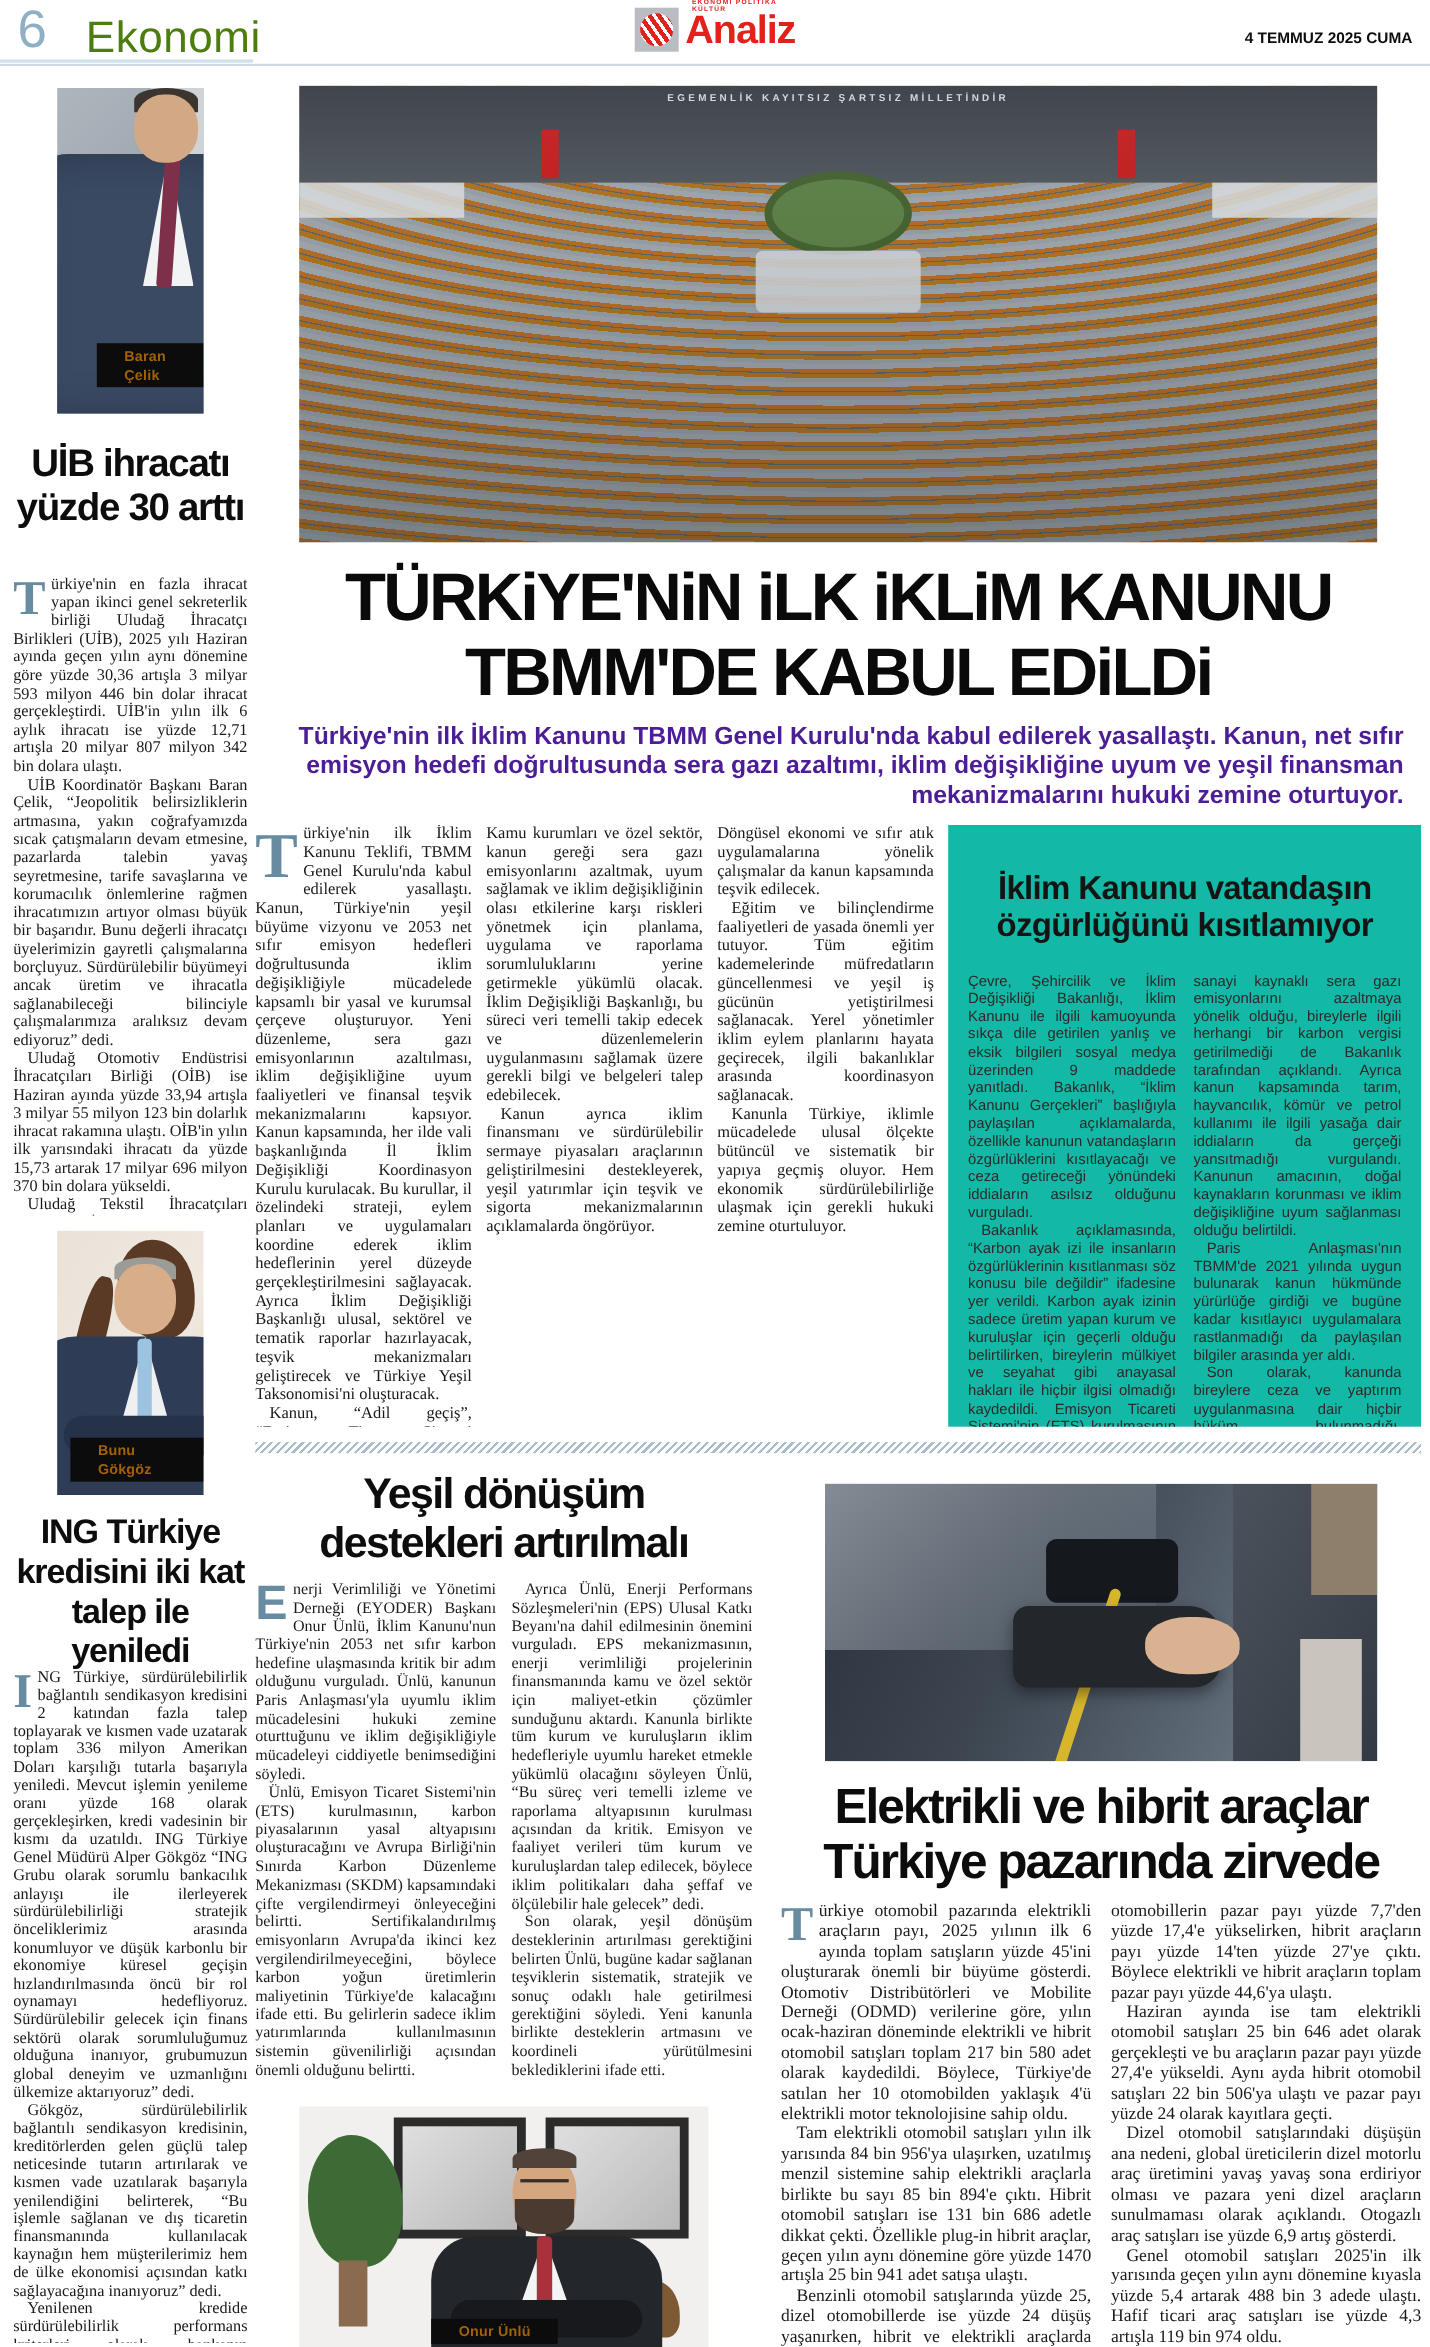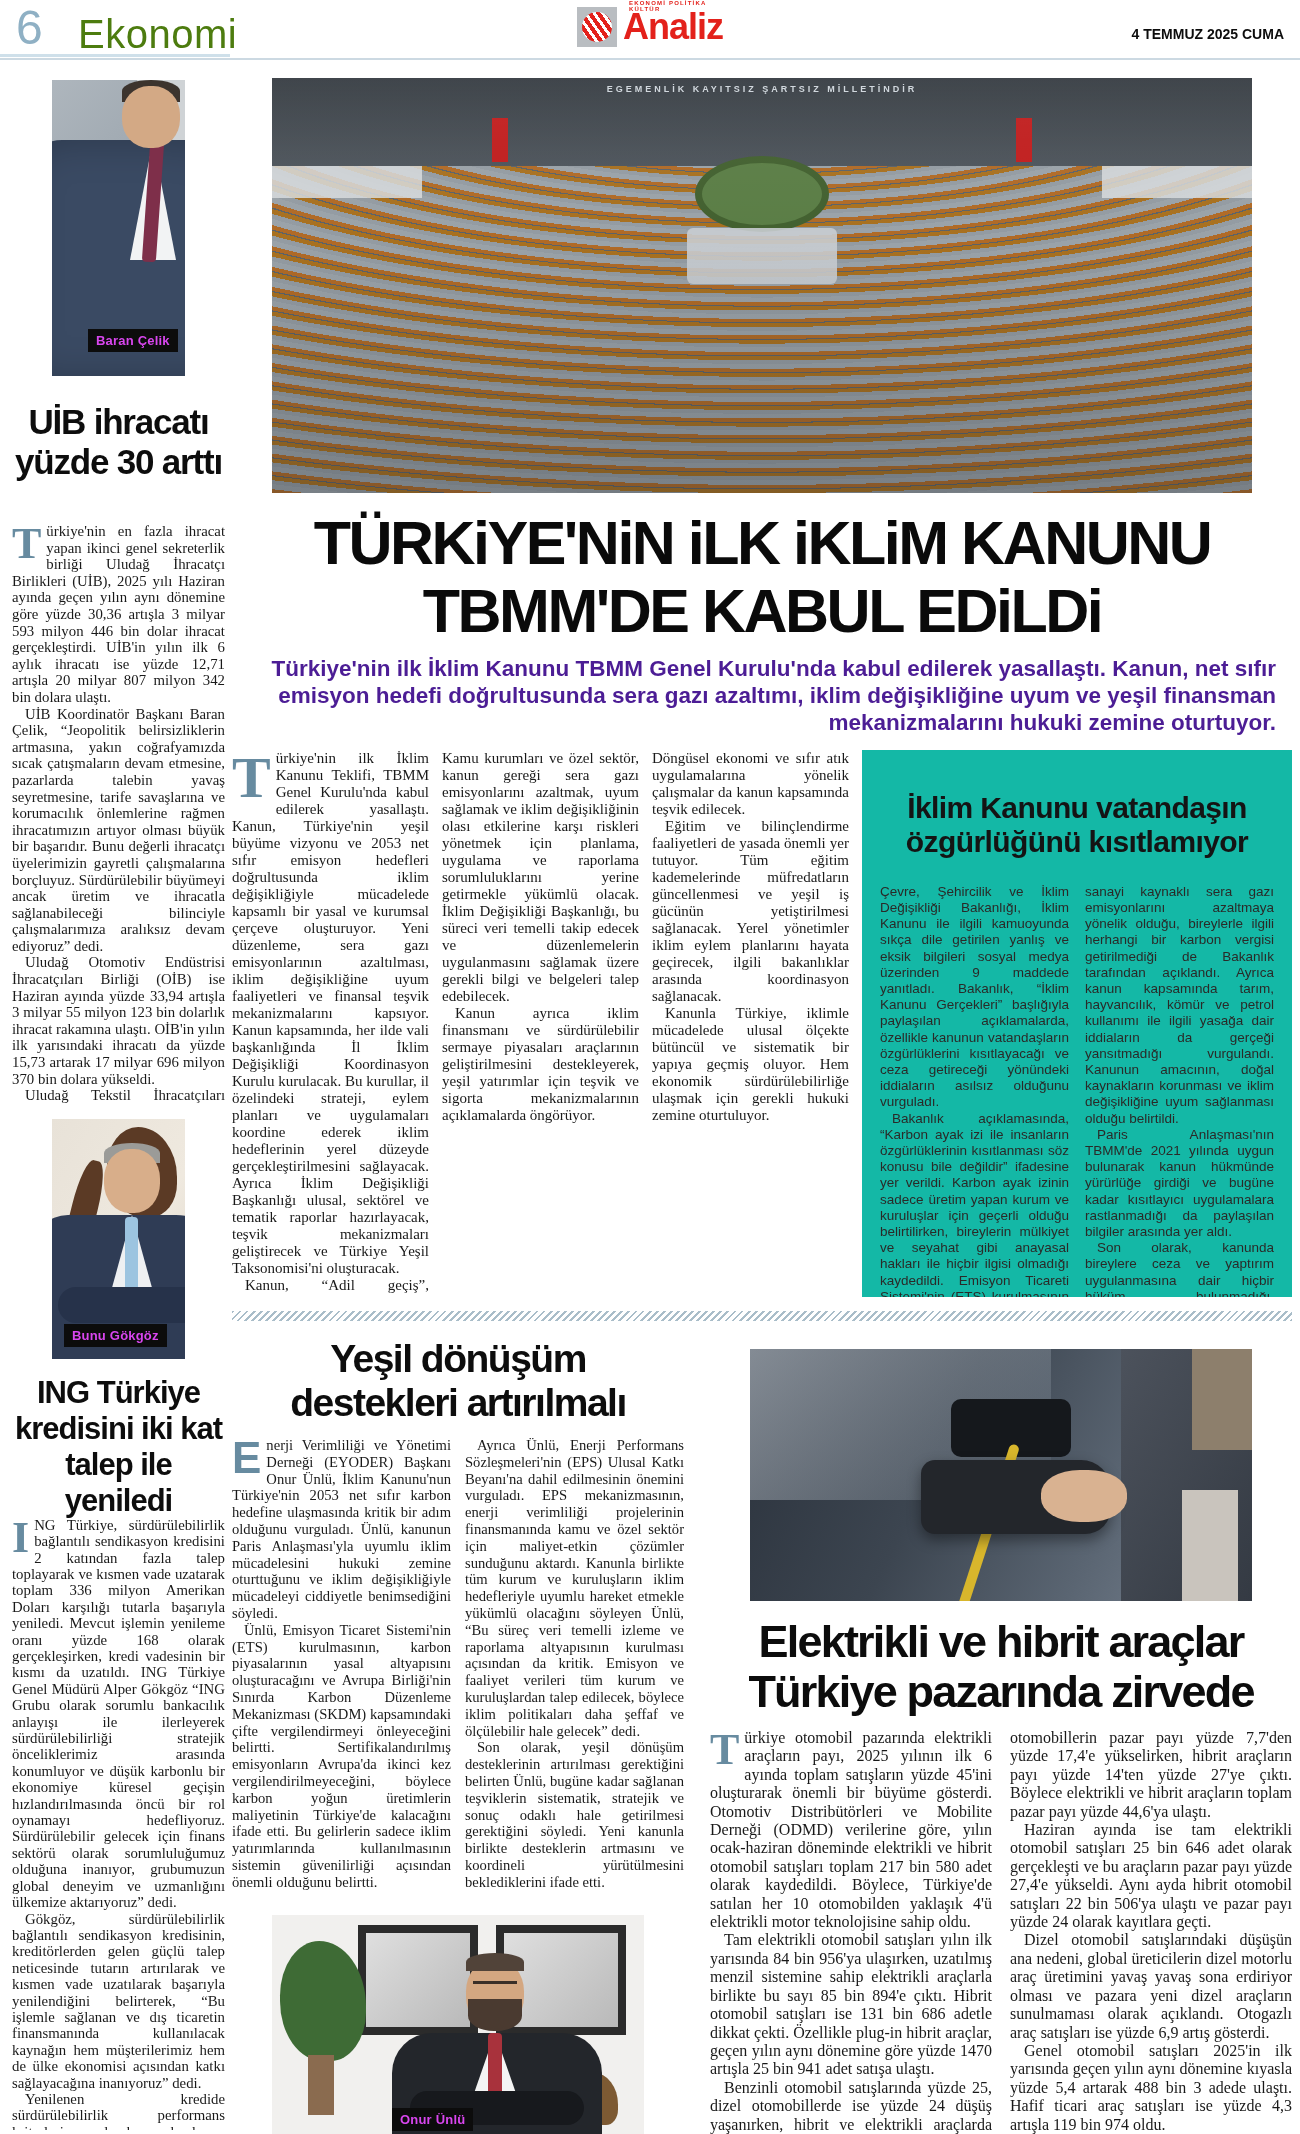--- a/index.html
+++ b/index.html
@@ -18,22 +18,22 @@
       background:repeating-linear-gradient(55deg,#e3211b 0 4px,#ffffff 4px 7px);}
   .logo-word-wrap{position:relative;}
   .logo-tagline{position:absolute;top:-7px;left:6px;font-size:6px;letter-spacing:1.2px;color:#e3211b;font-weight:700;}
   .logo-word{font-size:36px;font-weight:900;color:#e3211b;letter-spacing:-1px;line-height:40px;}
   .hdr-date{position:absolute;right:16px;top:26px;font-size:14px;font-weight:700;color:#0d0d0d;}
 
   
   .serif{font-family:"Liberation Serif",serif;}
   .jus{text-align:justify;}
   .photo{position:relative;overflow:hidden;}
-  .cap{position:absolute;background:#0c0c0c;color:#d946ef;font:700 13px/17px "Liberation Sans",sans-serif;
-       padding:3px 8px;letter-spacing:.2px;}
+  .cap{position:absolute;background:#0c0c0c;color:#a16207;font:700 13px/17px "Liberation Sans",sans-serif;
+       padding:3px 25px;letter-spacing:.2px;}
   p{margin:0;}
   .ind{text-indent:13px;}
   .dropcap{float:left;font-family:"Liberation Serif",serif;font-weight:700;color:#678ba0;
            font-size:44px;line-height:37px;padding:2px 5px 0 0;}
   .dropcap.big{font-size:58px;line-height:48px;padding-top:4px;}
   .dropcap.sans{font-family:"Liberation Sans",sans-serif;}
 
   
   .rail{position:absolute;left:12px;top:64px;width:213px;height:2066px;overflow:hidden;}
   .ph-baran{height:296px;background:linear-gradient(135deg,#aeb6bd 0%,#98a2ab 55%,#8a949d 100%);}

